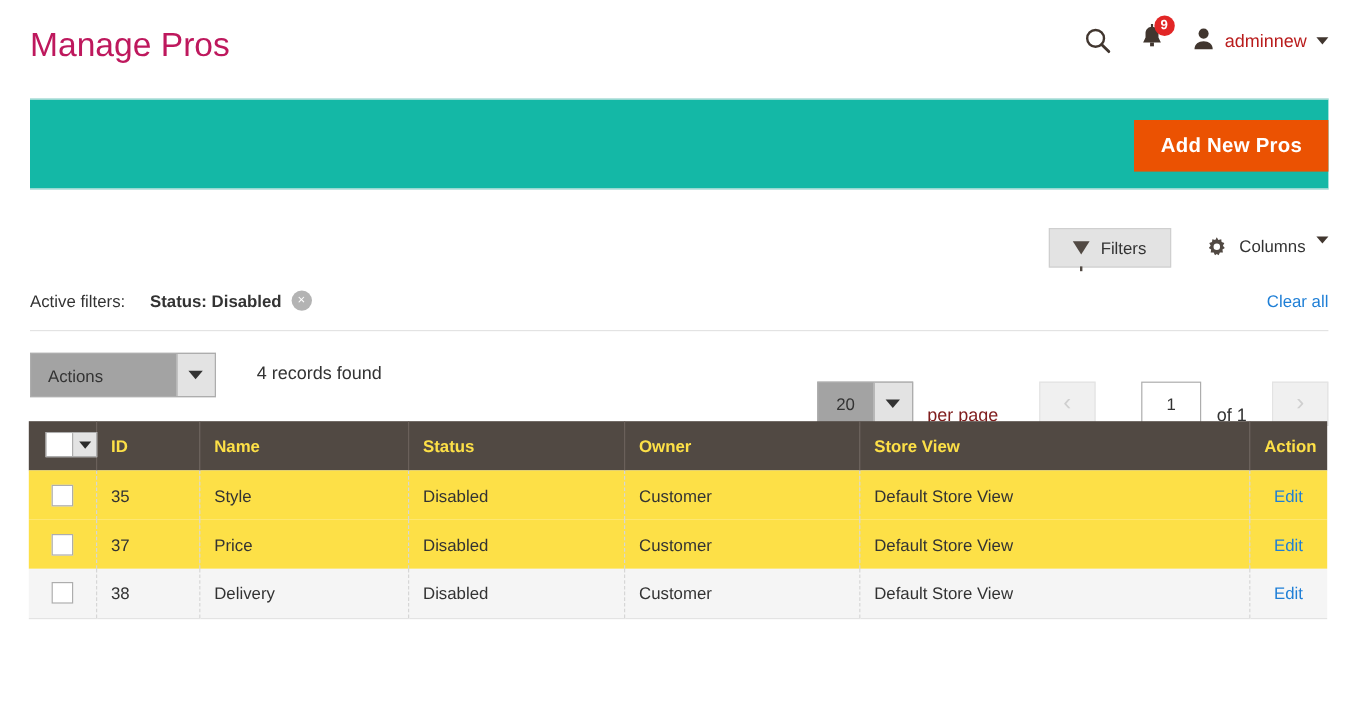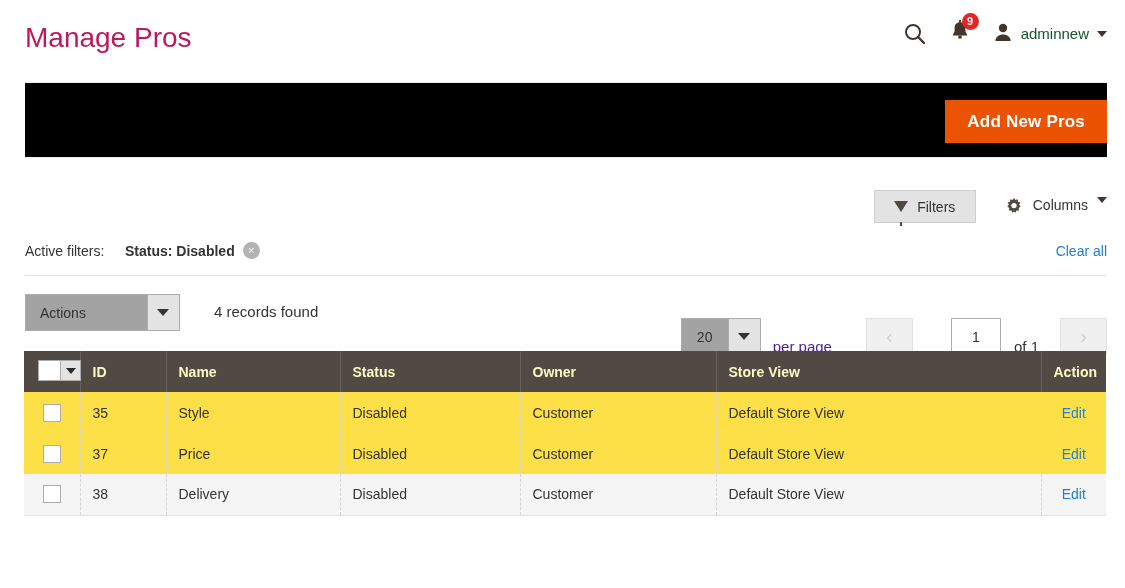--- a/index.html
+++ b/index.html
@@ -80,39 +80,39 @@
     box-sizing: border-box;
   }
   .user-menu {
     display: flex;
     align-items: center;
     gap: 8px;
     cursor: pointer;
   }
   .user-name {
     font-size: 15px;
-    color: #14532d;
+    color: #b91c1c;
   }
   .caret-down {
     width: 0;
     height: 0;
     border-left: 5px solid transparent;
     border-right: 5px solid transparent;
     border-top: 6px solid #41362f;
     display: inline-block;
   }
 
   
   .action-band {
     position: absolute;
     left: 25px;
     top: 82px;
     width: 1082px;
     height: 76px;
-    background: #000000;
+    background: #14b8a6;
     border-top: 1px solid #eeeeee;
     border-bottom: 1px solid #eeeeee;
     box-sizing: border-box;
   }
   .btn-primary {
     position: absolute;
     right: 0px;
     top: 17px;
     background: #eb5202;
     color: #ffffff;
@@ -295,21 +295,21 @@
   .perpage-select {
     width: 80px;
   }
   .perpage-select .sel-value {
     width: 47px;
     justify-content: center;
     padding: 0;
   }
   .perpage-label {
     font-size: 15px;
-    color: #4c1d95;
+    color: #7f1d1d;
     margin-left: 12px;
     margin-top: 44px;
   }
   .pg-btn {
     width: 47px;
     height: 37px;
     background: #f0f0f0;
     border: 1px solid #e3e3e3;
     box-sizing: border-box;
     display: flex;
@@ -344,21 +344,21 @@
     position: absolute;
     left: 24px;
     top: 351px;
     width: 1082px;
     border-collapse: collapse;
     table-layout: fixed;
     font-size: 14px;
   }
   .grid th {
     background: #514943;
-    color: #fef9c3;
+    color: #fde047;
     font-weight: bold;
     font-size: 14px;
     text-align: left;
     height: 41px;
     padding: 0 12px;
     box-sizing: border-box;
     border-right: 1px solid #6a605a;
     vertical-align: middle;
   }
   .grid th:last-child { border-right: none; }

